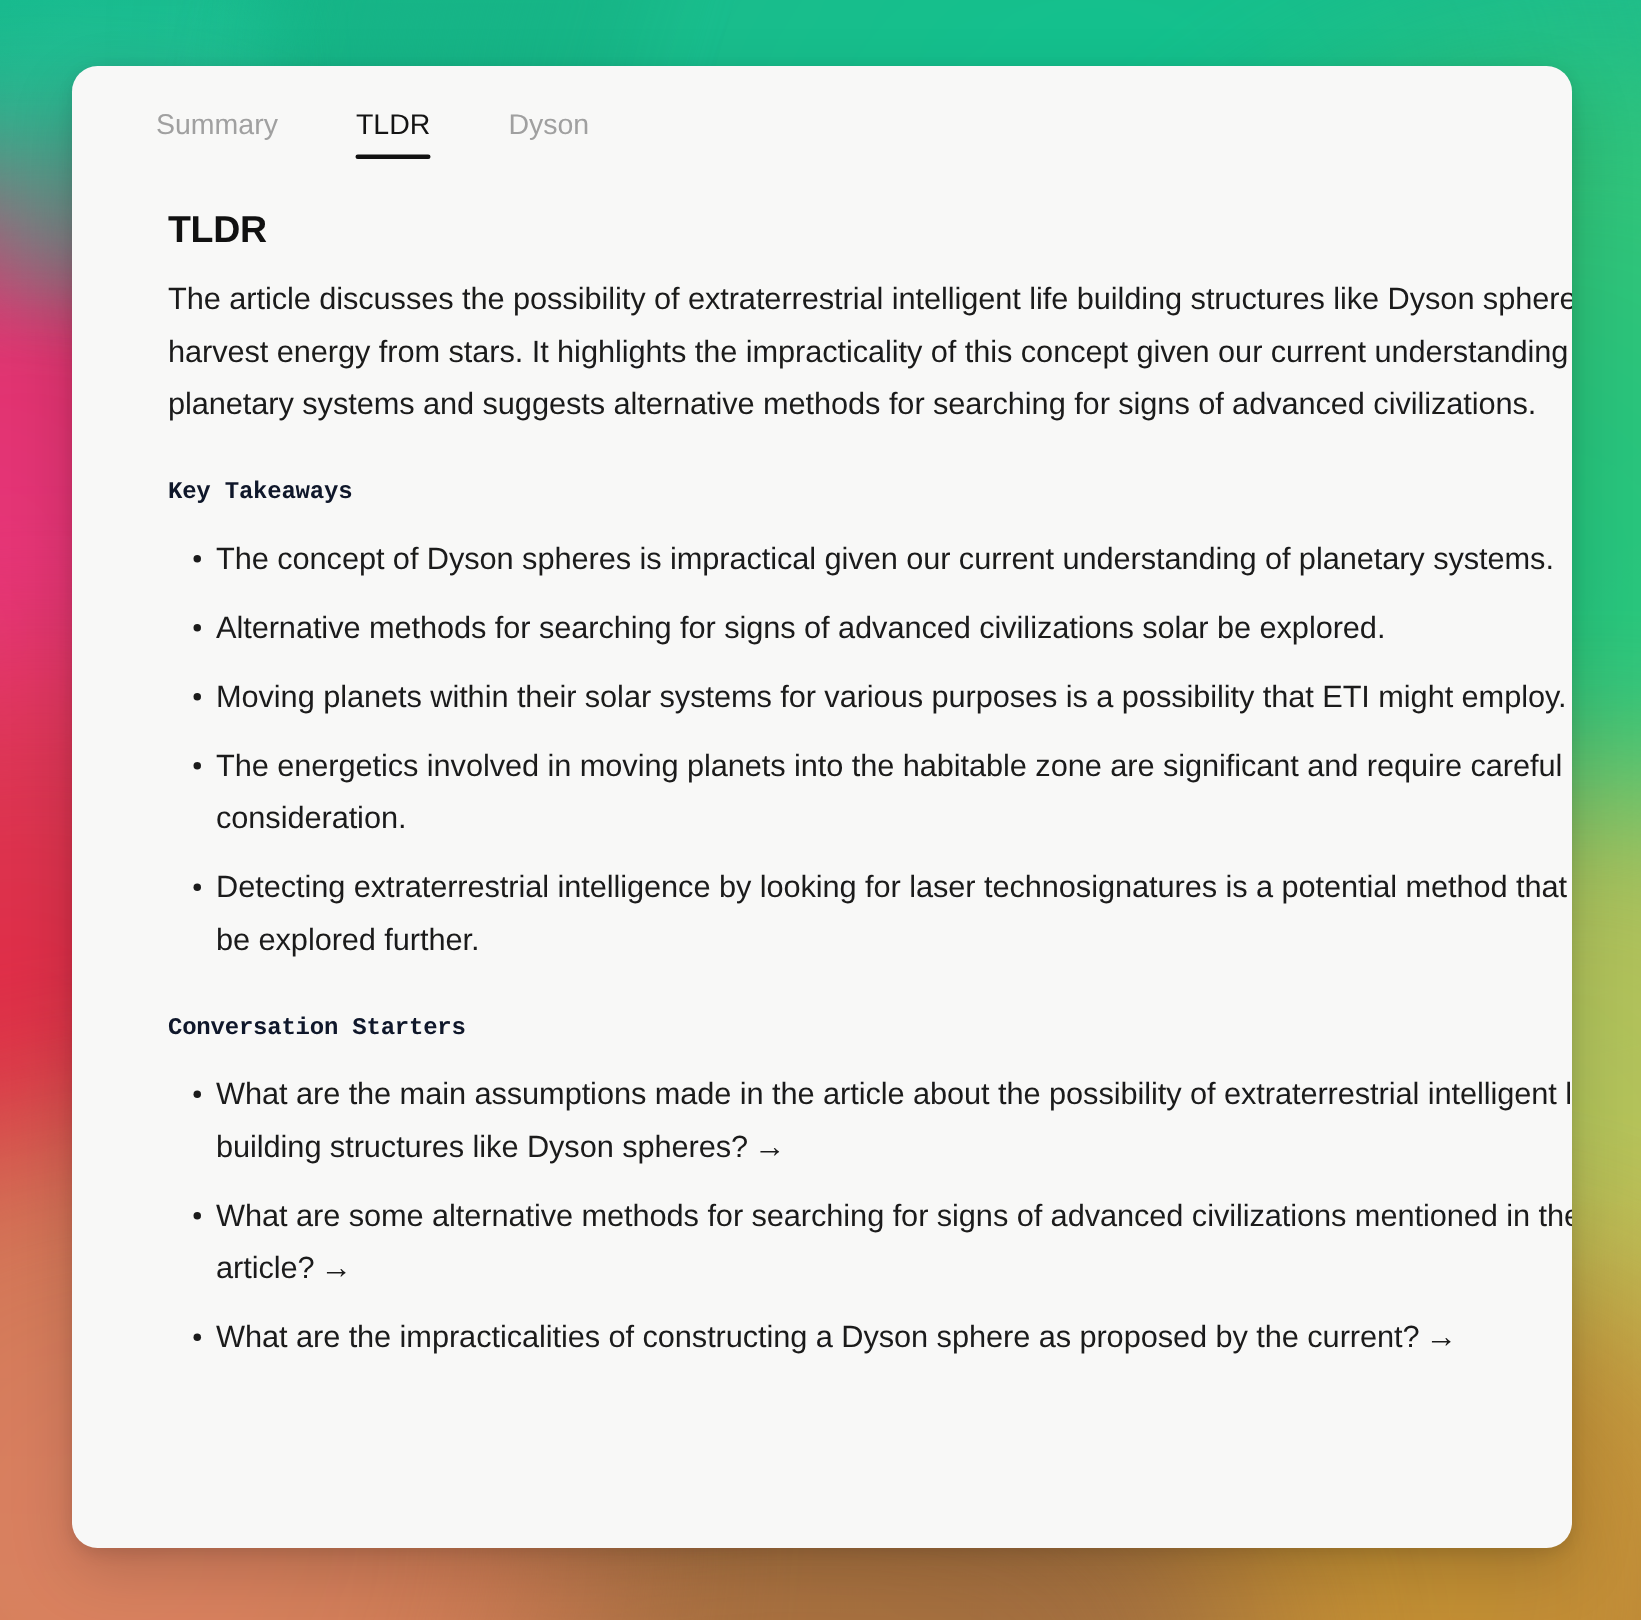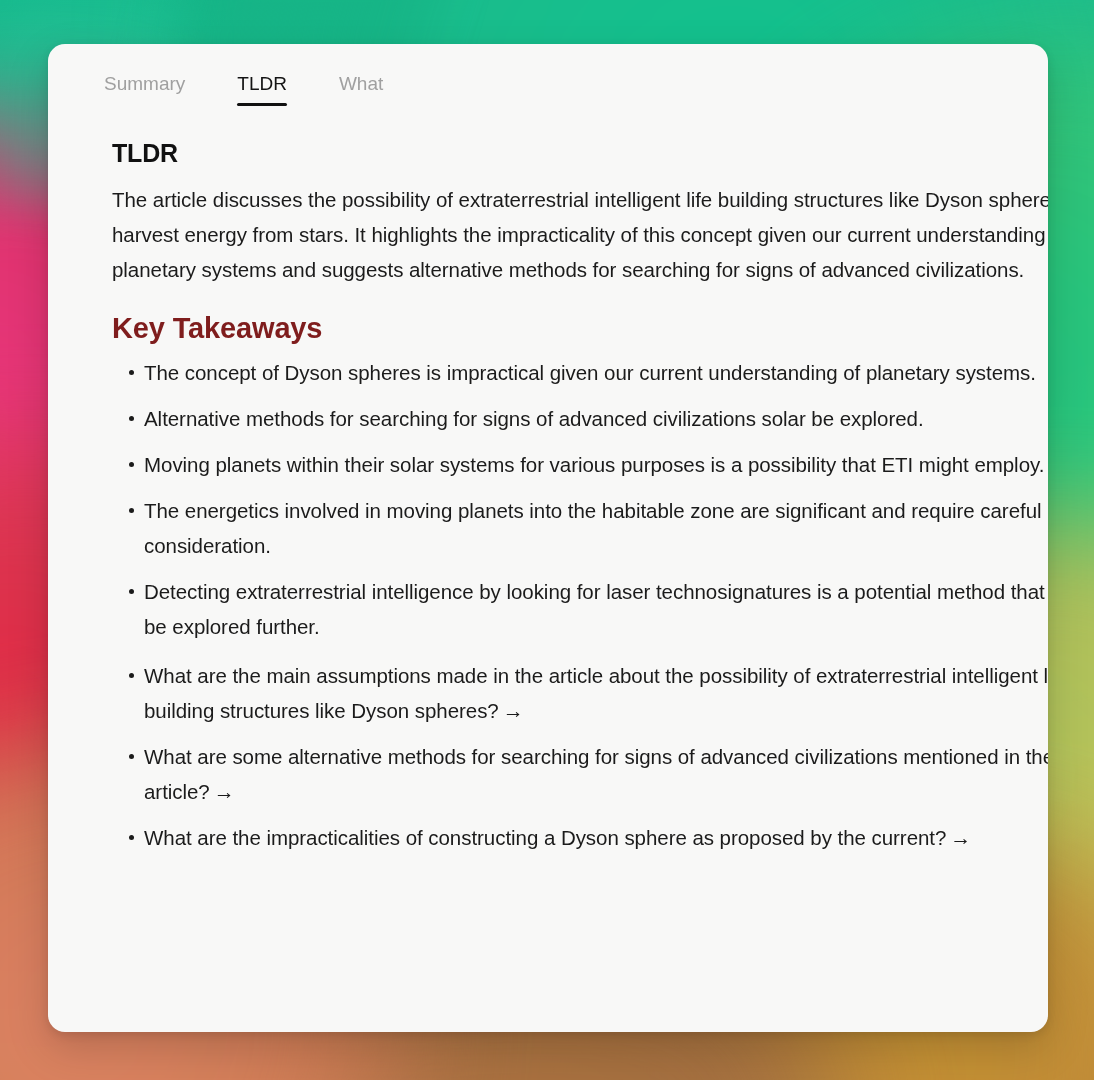--- a/index.html
+++ b/index.html
@@ -192,26 +192,27 @@
   }
   p.lede {
     font-size: 20.5px;
     line-height: 35px;
     color: #1b1b1b;
     margin: 14px 0 0 0;
     width: 1000px;
     letter-spacing: -0.05px;
   }
   h2.section {
-    font-size: 29px;
+    font-size: 16px;
     line-height: 26px;
     font-weight: bold;
-    color: #7f1d1d;
+    color: #0f172a;
     margin: 28px 0 0 0;
     letter-spacing: -0.15px;
+    font-family: Liberation Mono, monospace;
   }
   ul.bullets {
     list-style: none;
     margin: 14px 0 0 0;
     padding: 0;
     width: 1000px;
   }
   ul.bullets li {
     position: relative;
     font-size: 20.5px;
@@ -260,41 +261,42 @@
   <div id="tabbar">
     <button class="tab">
       <span>Summary</span>
       
     </button>
     <button class="tab active">
       <span>TLDR</span>
       <span class="tab-underline"></span>
     </button>
     <button class="tab">
-      <span>What</span>
+      <span>Dyson</span>
       
     </button>
   </div>
 
   <div id="content">
     <div class="inner">
 
       <h1 class="title">TLDR</h1>
 
       <p class="lede">The article discusses the possibility of extraterrestrial intelligent life building structures like Dyson spheres to harvest energy from stars. It highlights the impracticality of this concept given our current understanding of planetary systems and suggests alternative methods for searching for signs of advanced civilizations.</p>
 
       <h2 class="section">Key Takeaways</h2>
       <ul class="bullets">
         <li><span>The concept of Dyson spheres is impractical given our current understanding of planetary systems.</span></li>
         <li><span>Alternative methods for searching for signs of advanced civilizations solar be explored.</span></li>
         <li><span>Moving planets within their solar systems for various purposes is a possibility that ETI might employ.</span></li>
         <li><span>The energetics involved in moving planets into the habitable zone are significant and require careful consideration.</span></li>
         <li><span>Detecting extraterrestrial intelligence by looking for laser technosignatures is a potential method that should be explored further.</span></li>
       </ul>
 
+      <h2 class="section">Conversation Starters</h2>
       <ul class="bullets">
         <li class="starter"><span>What are the main assumptions made in the article about the possibility of extraterrestrial intelligent life building structures like Dyson spheres?</span><span class="arrow">→</span></li>
         <li class="starter"><span>What are some alternative methods for searching for signs of advanced civilizations mentioned in the article?</span><span class="arrow">→</span></li>
         <li class="starter"><span>What are the impracticalities of constructing a Dyson sphere as proposed by the current?</span><span class="arrow">→</span></li>
       </ul>
 
     </div>
   </div>
 </div>
 

